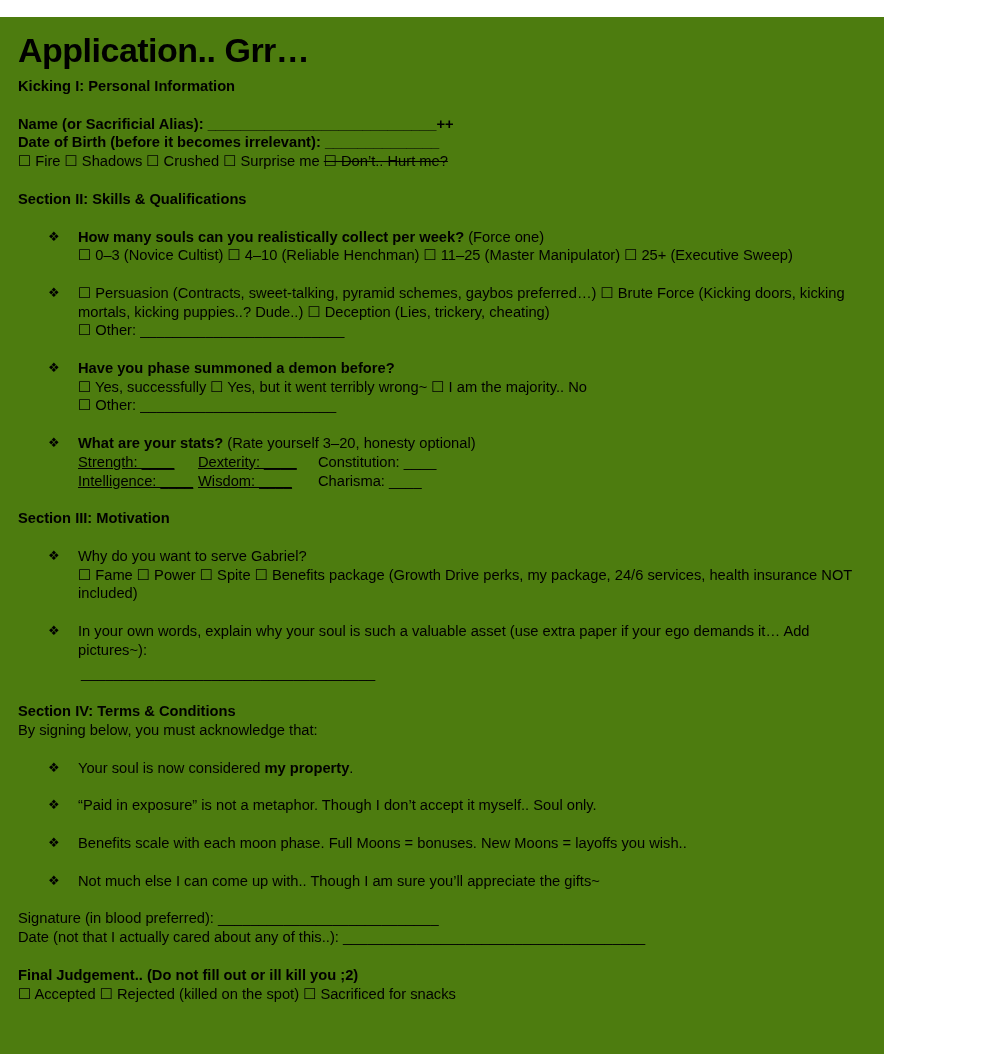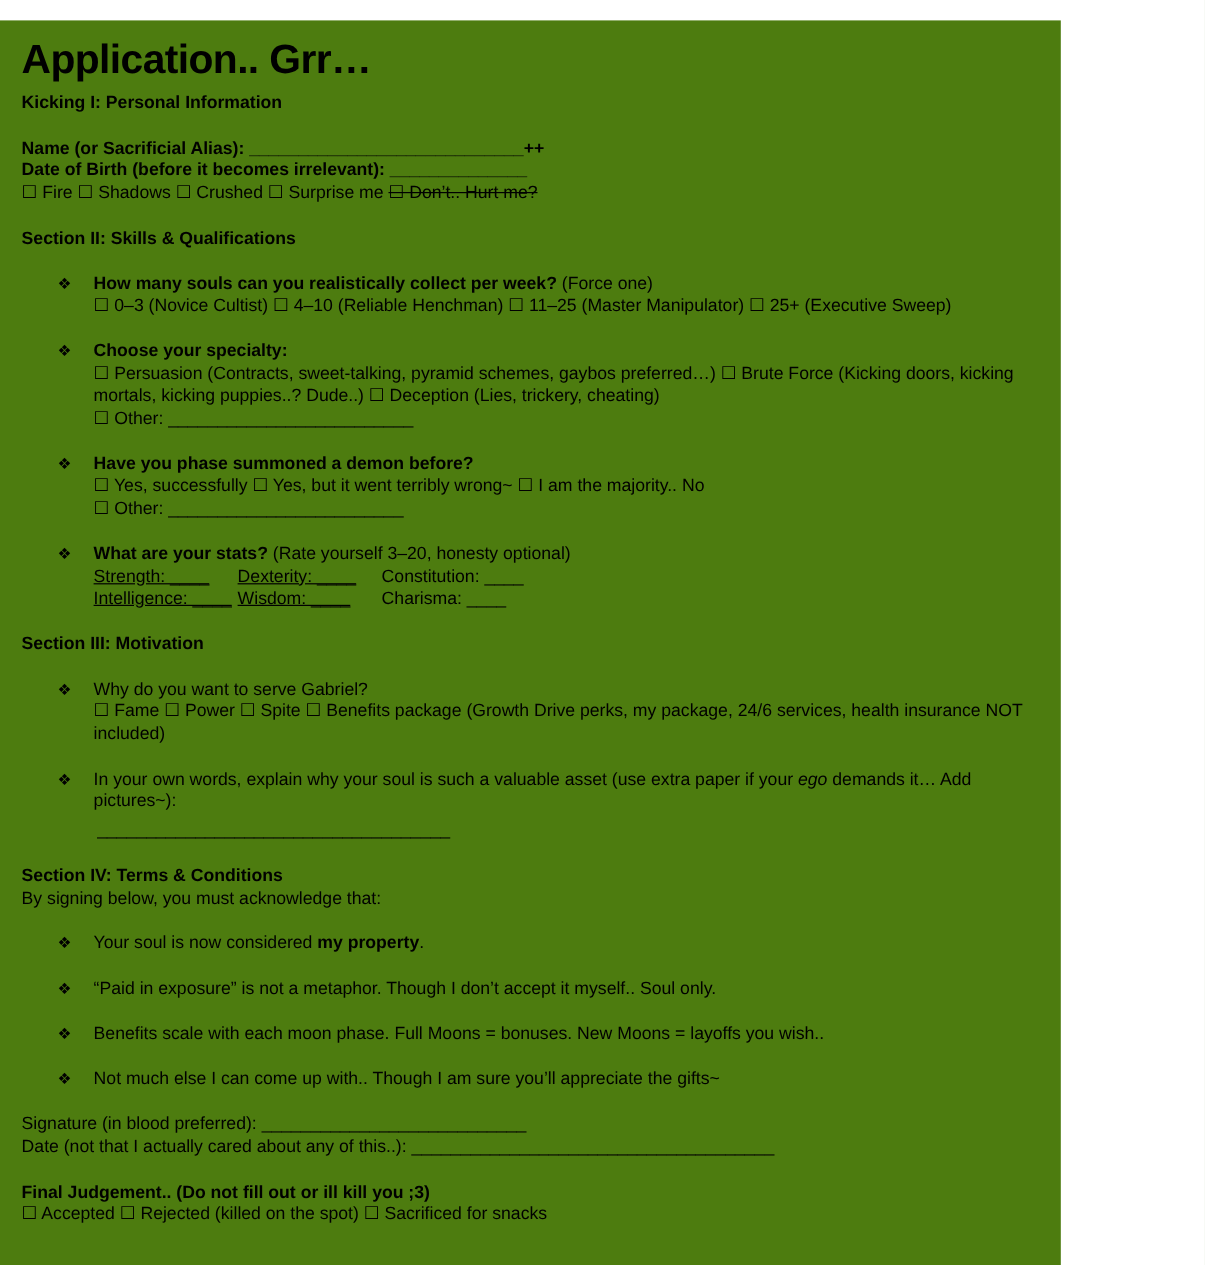--- a/index.html
+++ b/index.html
@@ -20,21 +20,21 @@
   .title {
     font-size: 34px;
     font-weight: bold;
     line-height: 42px;
     margin-bottom: 6px;
     letter-spacing: -0.5px;
   }
   .byline { font-style: italic; font-size: 13.5px; }
   .block { margin-bottom: 19px; }
   .h { font-weight: bold; }
-  .i { font-style: italic; }
+  .i { }
   .strike { text-decoration: line-through; text-align: center; }
   ul.fancy { list-style: none; margin: 0; padding: 0; }
   ul.fancy > li {
     position: relative;
     padding-left: 60px;
     margin-bottom: 19px;
     max-width: 966px;
   }
   ul.fancy > li > .bullet {
     position: absolute;
@@ -64,21 +64,20 @@
   <div class="block h">Section II: Skills &amp; Qualifications</div>
 
   <ul class="fancy">
     <li>
       <span class="bullet">❖</span>
       <div><span class="h">How many souls can you realistically collect per week?</span><span> (Force one)</span></div>
       <div>☐ 0–3 (Novice Cultist) ☐ 4–10 (Reliable Henchman) ☐ 11–25 (Master Manipulator) ☐ 25+ (Executive Sweep)</div>
     </li>
     <li>
       <span class="bullet">❖</span>
-      <div class="h">Choose your specialty:</div>
       <div>☐ Persuasion (Contracts, sweet-talking, pyramid schemes, gaybos preferred…) ☐ Brute Force (Kicking doors, kicking mortals, kicking puppies..? Dude..) ☐ Deception (Lies, trickery, cheating)</div>
       <div><span>☐ Other: </span><span>_________________________</span></div>
     </li>
     <li>
       <span class="bullet">❖</span>
       <div class="h">Have you phase summoned a demon before?</div>
       <div>☐ Yes, successfully ☐ Yes, but it went terribly wrong~ ☐ I am the majority.. No</div>
       <div><span>☐ Other: </span><span>________________________</span></div>
     </li>
     <li>
@@ -127,17 +126,17 @@
       <div><span>Not much else I can come up with.. Though I am sure you’ll appreciate the gifts~</span><span class="h"></span><span></span></div>
     </li>
   </ul>
 
   <div class="block">
     <div><span>Signature (in blood preferred): </span><span>___________________________</span></div>
     <div><span>Date (not that I actually cared about any of this..): </span><span>_____________________________________</span></div>
   </div>
 
   <div class="block">
-    <div class="h">Final Judgement.. (Do not fill out or ill kill you ;3)</div>
+    <div class="h">Final Judgement.. (Do not fill out or ill kill you ;2)</div>
     <div>☐ Accepted ☐ Rejected (killed on the spot) ☐ Sacrificed for snacks</div>
   </div>
 
 </div>
 
 </body></html>

